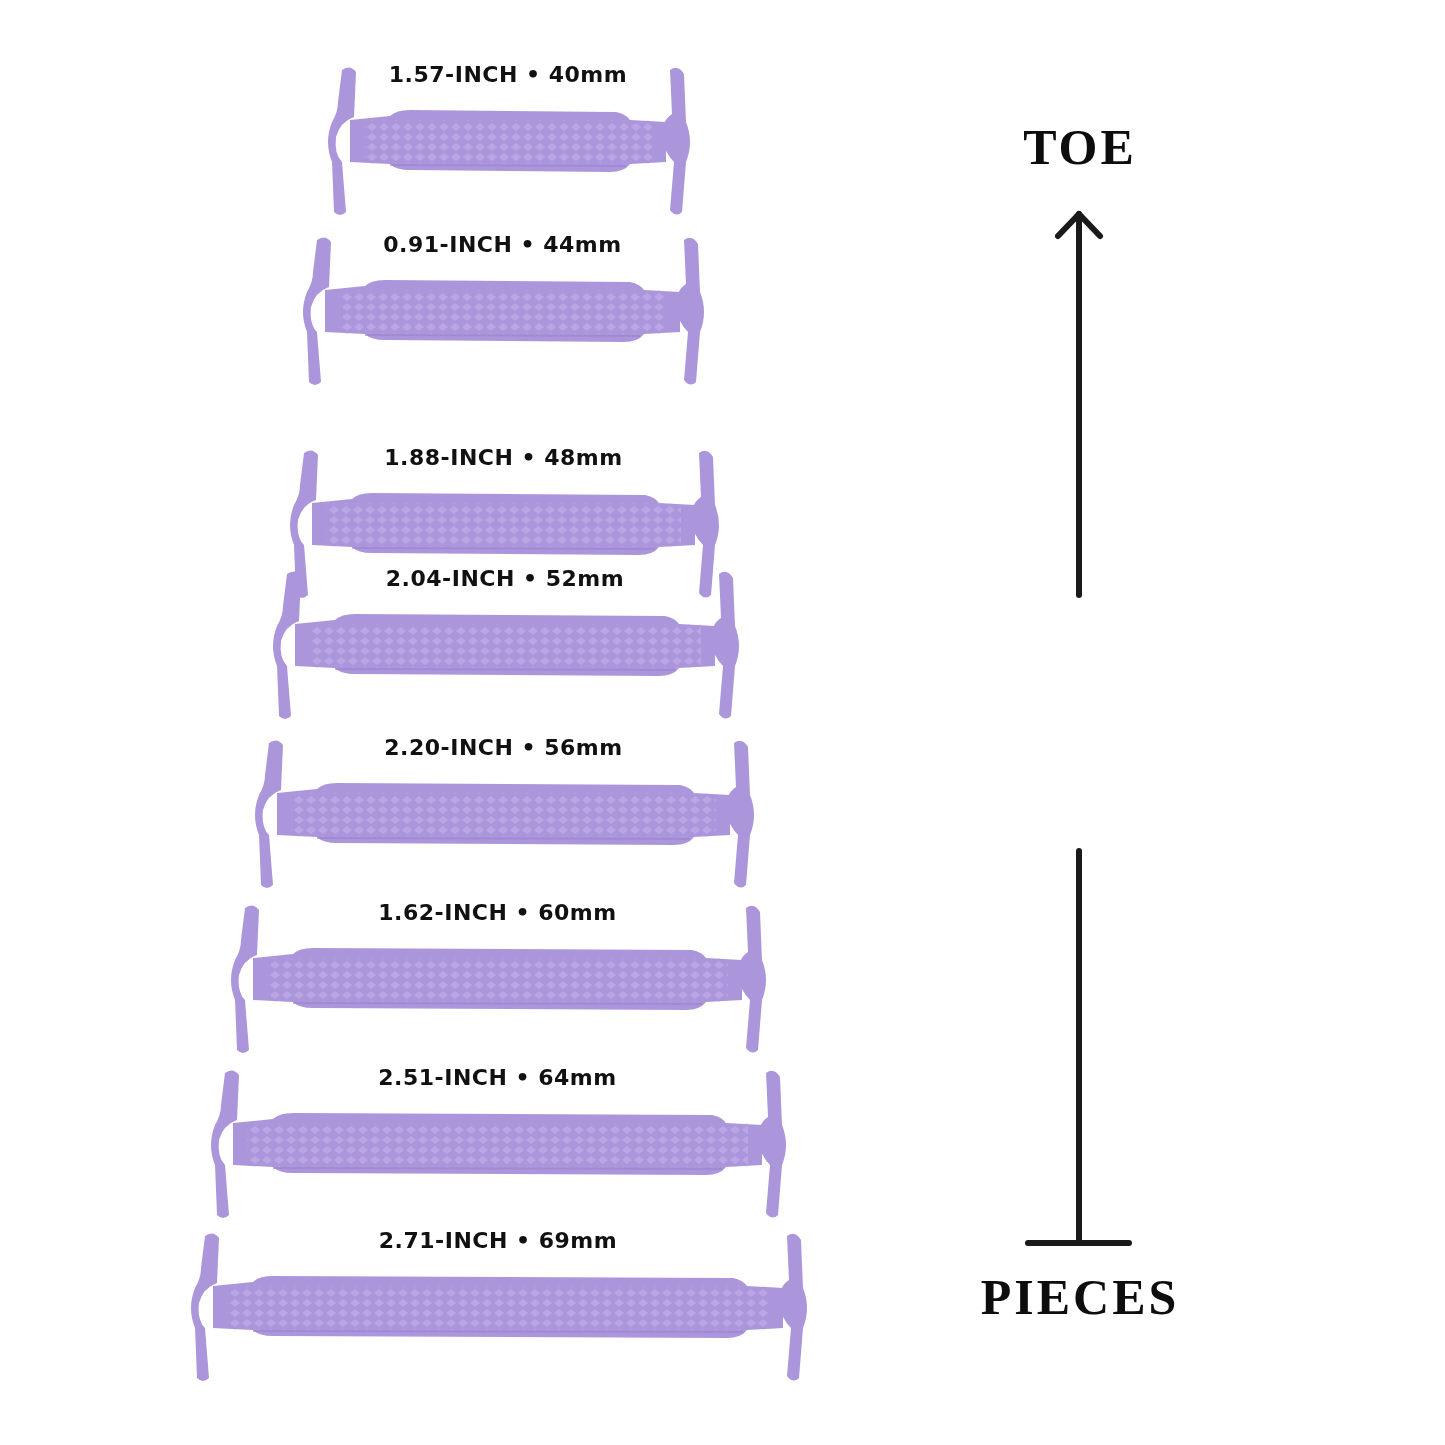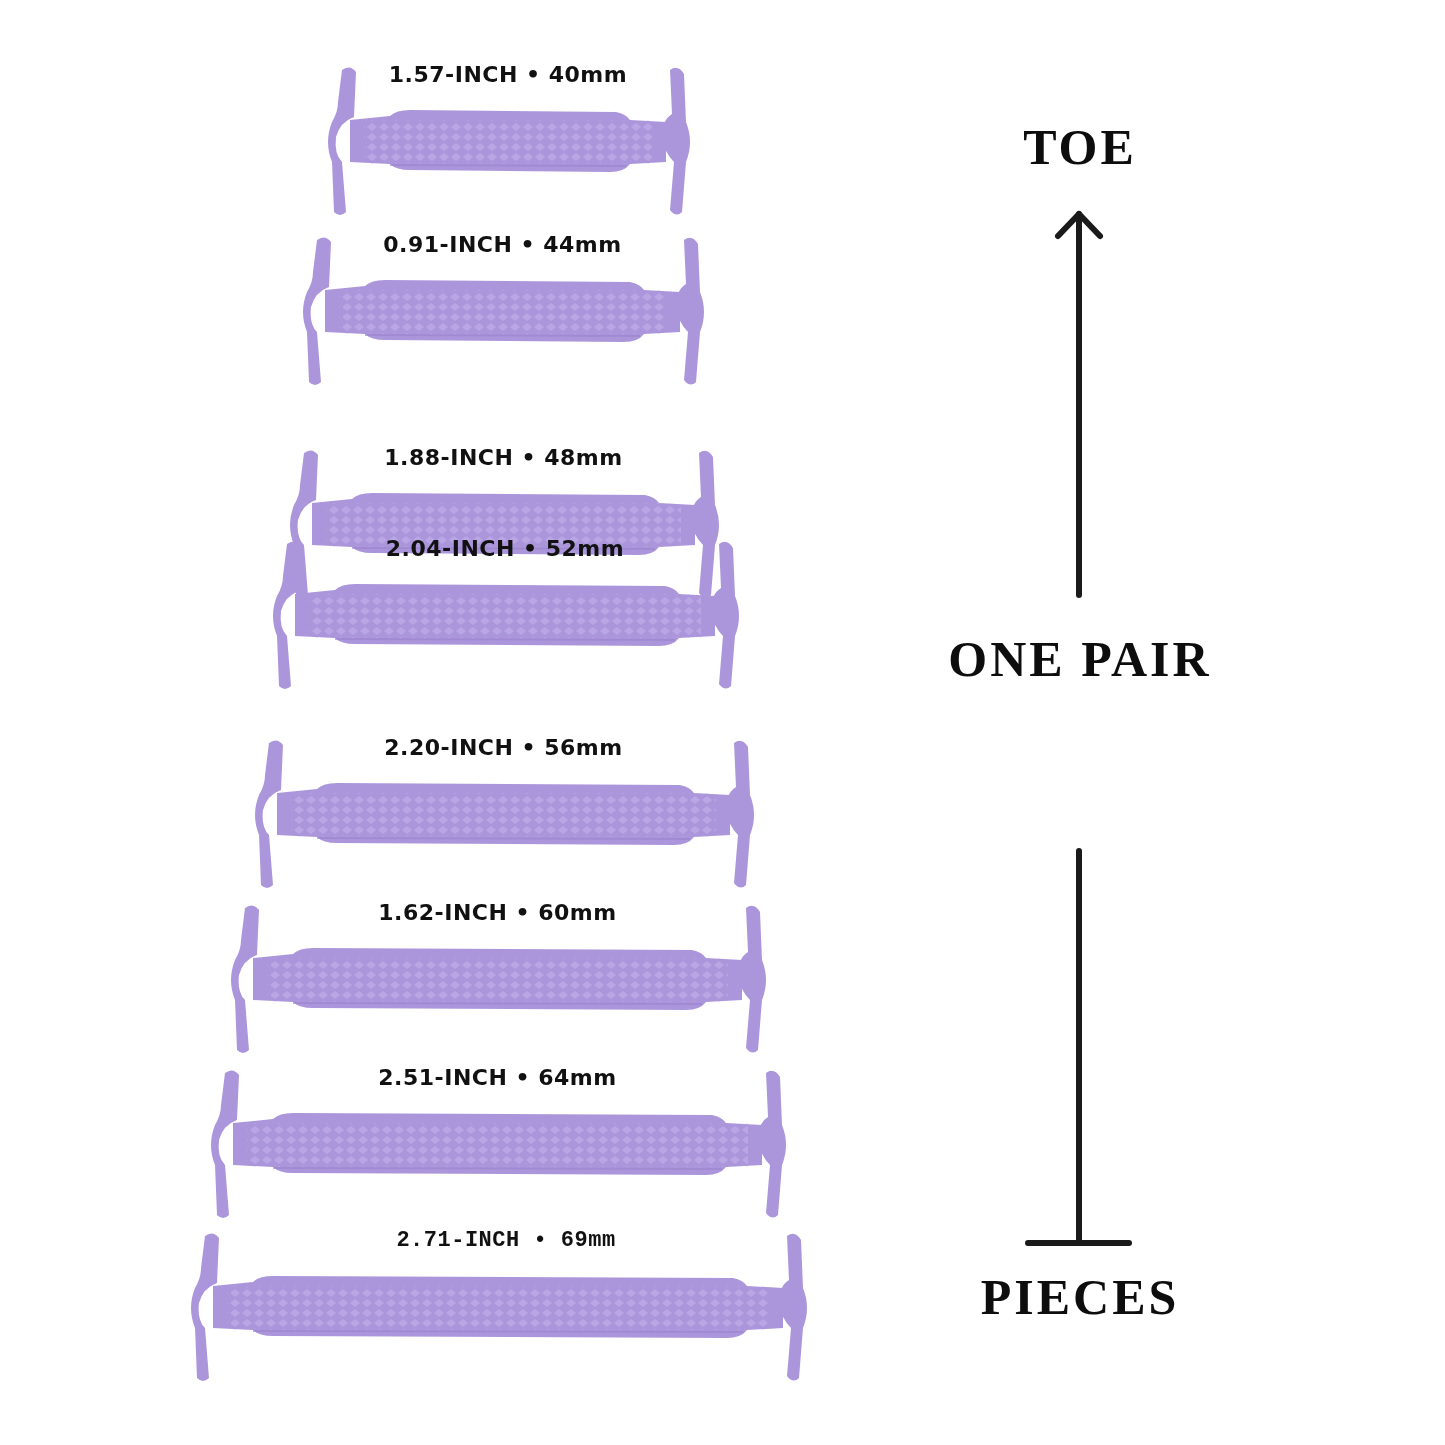--- a/index.html
+++ b/index.html
@@ -59,21 +59,21 @@
           </pattern>
         </defs>
         <path d="M12 8 Q20 2 26 10 L24 55 Q10 60 6 75 Q4 92 12 100 L16 150 Q10 156 4 150 L2 100 Q-6 80 2 60 Q8 50 8 40 Z" fill="#ac96db"></path>
         <path d="M407 8 Q415 2 421 12 L423 60 Q431 80 423 100 L419 150 Q413 156 407 148 L411 100 Q401 90 399 75 Q399 58 409 52 Z" fill="#ac96db"></path>
         <path d="M20 58 L60 54 Q66 48 80 48 L353 50 Q363 52 367 58 L403 60 L403 100 L367 102 Q361 110 347 110 L80 108 Q66 108 60 102 L20 100 Z" fill="#ac96db"></path>
         <rect x="34" y="58" width="355" height="44" fill="url(#tex2)"></rect>
         <path d="M60 103 L363 104" stroke="#9a83cd" stroke-width="2" opacity="0.6"></path>
       </svg>
       <div class="lace-label" style="left: 211.5px; top: 0px;">1.88-INCH • 48mm</div>
     </div>
-    <div class="lace" style="left: 275px; top: 536px; width: 460px; height: 160px;">
+    <div class="lace" style="left: 275px; top: 566px; width: 460px; height: 160px;">
       <svg width="460" height="160">
         <defs>
           <pattern id="tex3" width="12" height="10" patternUnits="userSpaceOnUse">
             <path d="M6 1 L11 5 L6 9 L1 5 Z" fill="#c3b3ea" opacity="0.55"></path>
           </pattern>
         </defs>
         <path d="M12 8 Q20 2 26 10 L24 55 Q10 60 6 75 Q4 92 12 100 L16 150 Q10 156 4 150 L2 100 Q-6 80 2 60 Q8 50 8 40 Z" fill="#ac96db"></path>
         <path d="M444 8 Q452 2 458 12 L460 60 Q468 80 460 100 L456 150 Q450 156 444 148 L448 100 Q438 90 436 75 Q436 58 446 52 Z" fill="#ac96db"></path>
         <path d="M20 58 L60 54 Q66 48 80 48 L390 50 Q400 52 404 58 L440 60 L440 100 L404 102 Q398 110 384 110 L80 108 Q66 108 60 102 L20 100 Z" fill="#ac96db"></path>
         <rect x="34" y="58" width="392" height="44" fill="url(#tex3)"></rect>
@@ -132,32 +132,31 @@
           <pattern id="tex7" width="12" height="10" patternUnits="userSpaceOnUse">
             <path d="M6 1 L11 5 L6 9 L1 5 Z" fill="#c3b3ea" opacity="0.55"></path>
           </pattern>
         </defs>
         <path d="M12 8 Q20 2 26 10 L24 55 Q10 60 6 75 Q4 92 12 100 L16 150 Q10 156 4 150 L2 100 Q-6 80 2 60 Q8 50 8 40 Z" fill="#ac96db"></path>
         <path d="M594 8 Q602 2 608 12 L610 60 Q618 80 610 100 L606 150 Q600 156 594 148 L598 100 Q588 90 586 75 Q586 58 596 52 Z" fill="#ac96db"></path>
         <path d="M20 58 L60 54 Q66 48 80 48 L540 50 Q550 52 554 58 L590 60 L590 100 L554 102 Q548 110 534 110 L80 108 Q66 108 60 102 L20 100 Z" fill="#ac96db"></path>
         <rect x="34" y="58" width="542" height="44" fill="url(#tex7)"></rect>
         <path d="M60 103 L550 104" stroke="#9a83cd" stroke-width="2" opacity="0.6"></path>
       </svg>
-      <div class="lace-label" style="left: 313px; top: 0px; font-family: Liberation Mono, monospace;">2.71-INCH • 69mm</div>
+      <div class="lace-label" style="left: 305px; top: 0px;">2.71-INCH • 69mm</div>
     </div>
   </div>
 
 <svg id="axis" width="1445" height="1445">
   <g stroke="#1a1a1a" stroke-width="6" stroke-linecap="round" fill="none">
     <line x1="1079" y1="214" x2="1079" y2="595"></line>
     <polyline points="1058,236 1079,214 1100,236" stroke-linejoin="round"></polyline>
   </g>
   <g stroke="#1a1a1a" stroke-width="6" stroke-linecap="round" fill="none">
     <line x1="1079" y1="851" x2="1079" y2="1242"></line>
     <line x1="1028" y1="1243" x2="1129" y2="1243"></line>
   </g>
 </svg>
 
 <div id="toe" class="side-text">TOE</div>
 <div id="pair" class="side-text">
-  <div>ONE PAIR</div>
 </div>
 <div id="ankle" class="side-text">PIECES</div>
 
 </body></html>

